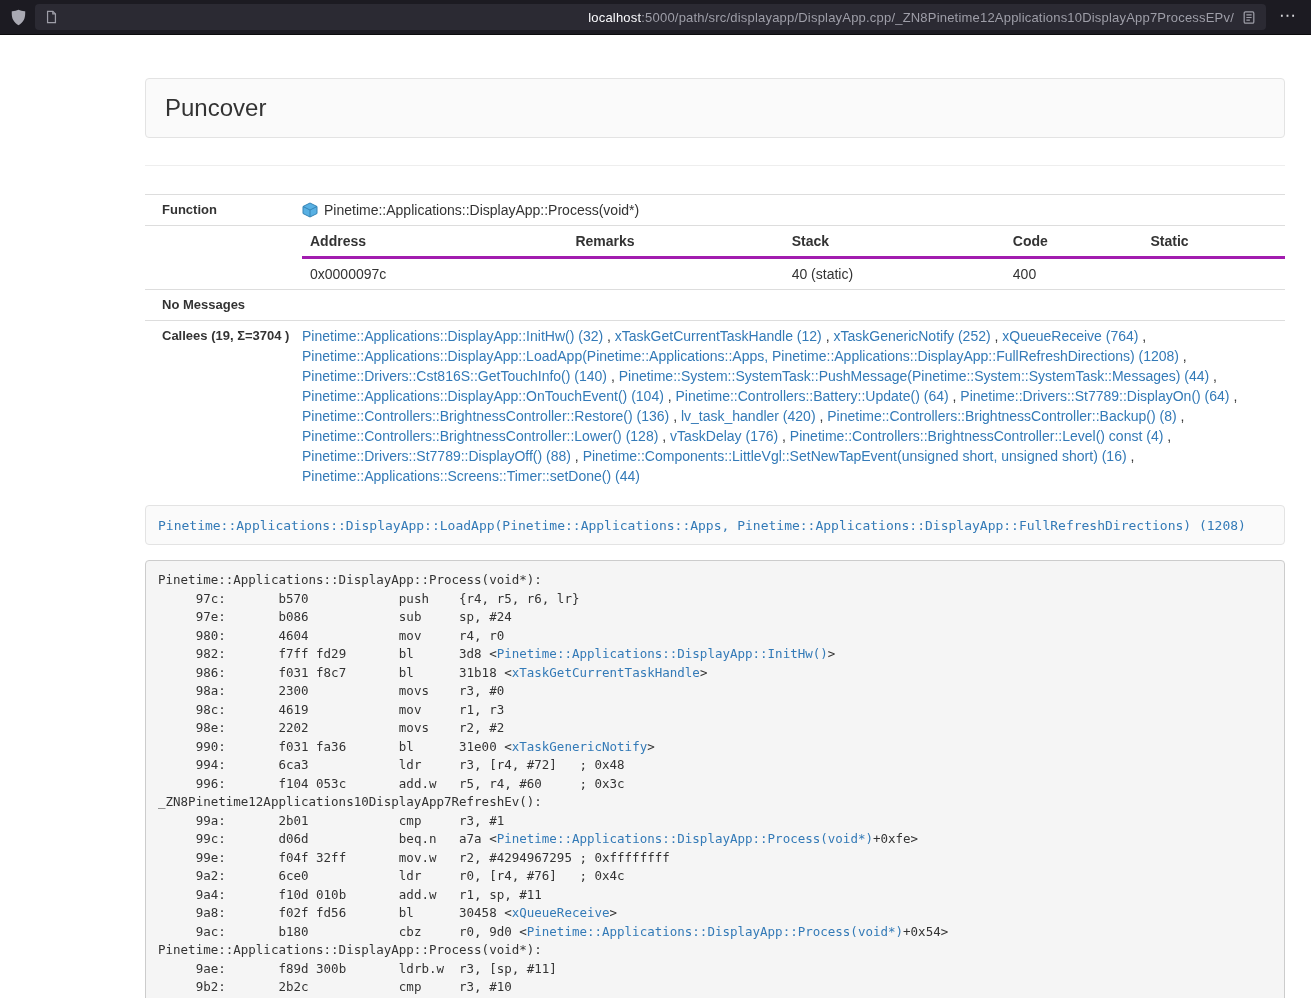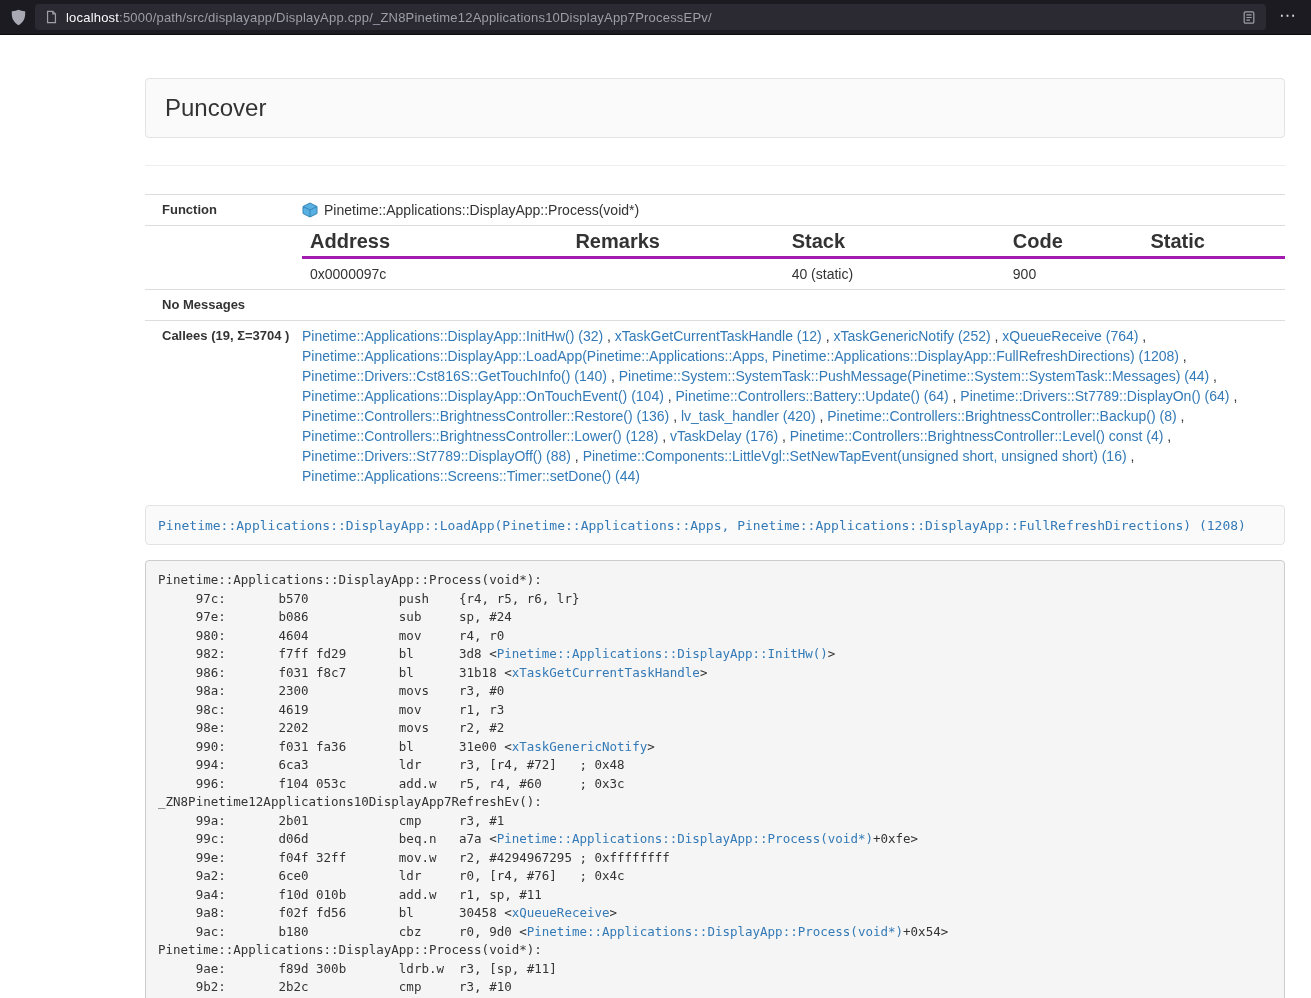--- a/index.html
+++ b/index.html
@@ -14,21 +14,21 @@
   
   .browser-bar {
     height:35px; background:var(--bar_bg,#1c1b22);
     display:flex; align-items:center; gap:8px;
     padding:0 10px; border-bottom:1px solid #0b0b0d;
   }
   .icon-btn { display:flex; align-items:center; justify-content:center; flex:0 0 auto; }
   .url-field {
     flex:1; height:26px; background:var(--field_bg,#2b2a33);
     border-radius:4px; display:flex; align-items:center; gap:8px;
-    padding:0 10px; min-width:0;
+    padding:0 10px; min-width:0;text-align:right;
   }
   .url-text {
     flex:1; font-size:13px; color:var(--url_dim,#9e9ea8);
     white-space:nowrap; overflow:hidden; letter-spacing:.2px;
   }
   .url-text .host { color:var(--url_host,#fbfbfe); }
   .dots-btn { color:#d7d7db; font-size:17px; line-height:1; padding:0 5px 4px 5px; }
 
   
   .container { width:1140px; margin-left:145px; }
@@ -45,21 +45,21 @@
     border-top:1px solid #ddd; padding:5px 8px 5px 0;
     vertical-align:top; line-height:20px;
   }
   table.main > tbody > tr > td.lbl {
     font-weight:bold; width:157px; padding-left:17px; font-size:13px; white-space:nowrap;
   }
   table.main > tbody > tr > td.nest { padding:0; }
   .fn-cell { display:flex; align-items:center; gap:6px; }
 
   table.stats { width:100%; border-collapse:collapse; }
-  table.stats th { text-align:left; font-weight:bold; padding:5px 8px; font-size:20px; }
+  table.stats th { text-align:left; font-weight:bold; padding:5px 8px; font-size:14px; }
   table.stats td { padding:5px 8px; border-top:3px solid #a21caf; }
 
   .highlight-well {
     margin-top:14px; background:var(--well_bg,#fafafa);
     border:1px solid #e3e3e3; border-radius:4px; padding:10px 12px;
   }
   .mono-link { font-family:"DejaVu Sans Mono", monospace; font-size:13px; }
 
   pre.code-block {
     margin:15px 0 0 0; background:var(--pre_bg,#f5f5f5);
@@ -139,21 +139,21 @@
                   <th>Address</th>
                   <th>Remarks</th>
                   <th>Stack</th>
                   <th>Code</th>
                   <th>Static</th>
                 </tr>
               <tr id="stats-row">
                   <td>0x0000097c</td>
                   <td></td>
                   <td>40 (static)</td>
-                  <td>900</td>
+                  <td>400</td>
                   <td></td>
                 </tr>
             </tbody>
           </table>
         </td>
       </tr>
       <tr>
         <td class="lbl">No Messages</td>
         <td></td>
       </tr>

